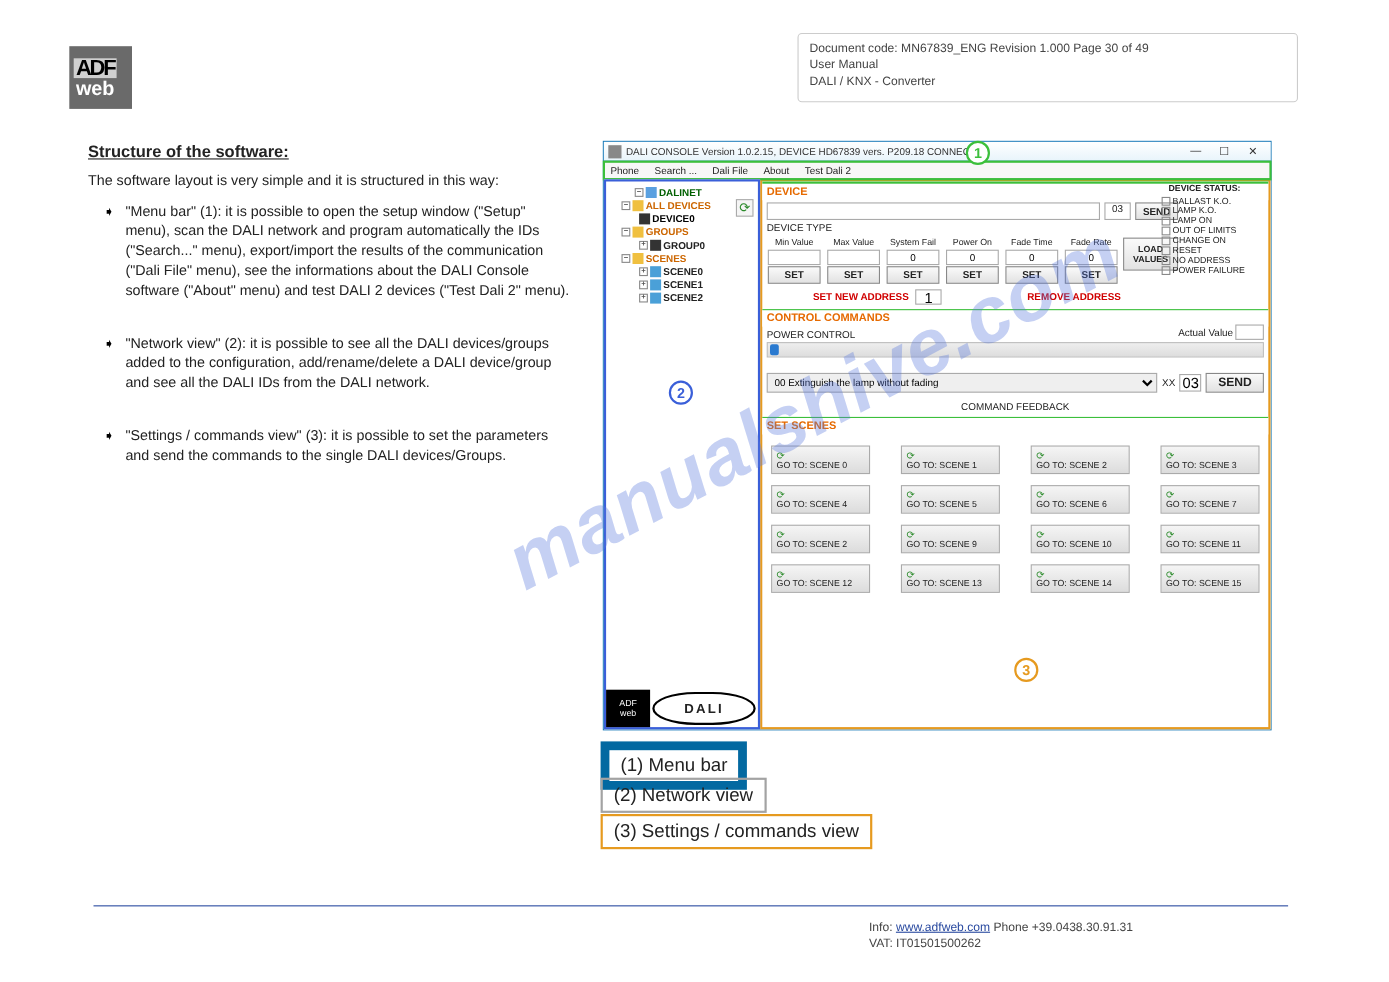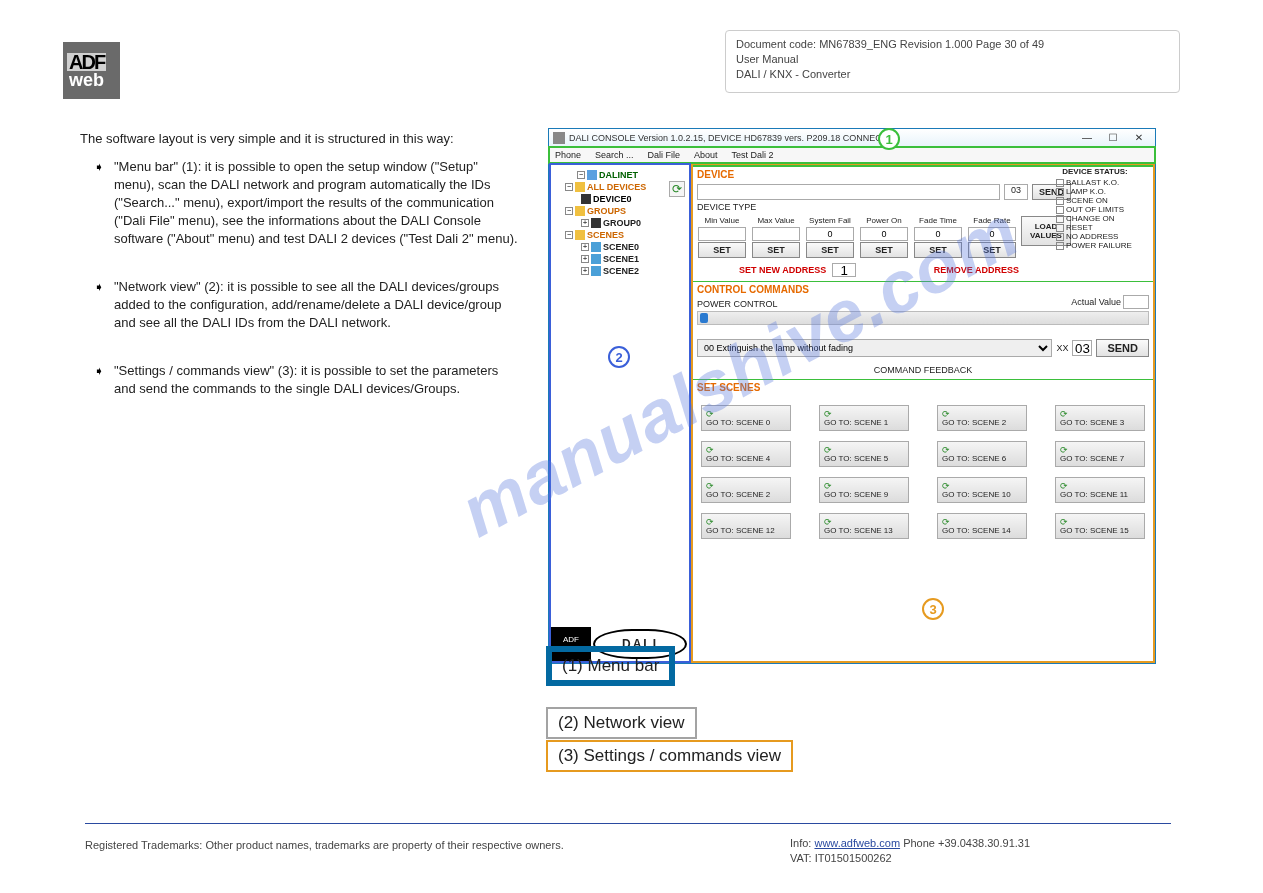--- a/index.html
+++ b/index.html
@@ -105,21 +105,21 @@
   .scene-btn .ref { color: #2a8a2a; font-size: 9px; line-height: 8px; }
   
   
   .callout { position: absolute; width: 22px; height: 22px; border-radius: 50%; display:flex;align-items:center;justify-content:center;font-size:13px;font-weight:bold;background:#fff; }
   .c1 { border: 2px solid #3bbf3b; top: 128px; left: 878px; color:#3bbf3b; }
   .c2 { border: 2px solid #3a5fd9; top: 346px; left: 608px; color:#3a5fd9; }
   .c3 { border: 2px solid #e69a1f; top: 598px; left: 922px; color:#e69a1f; }
   
   
   .legend { position: absolute; left: 546px; font-size: 17px; padding: 4px 10px; }
-  .legend1 { top: 646px; border: 6px solid #0369a1; }
+  .legend1 { top: 674px; border: 8px solid #0369a1; }
   .legend2 { top: 707px; border: 2px solid #a3a3a3; }
   .legend3 { top: 740px; border: 2px solid #e69a1f; }
   
   
   .watermark { position: absolute; top: 330px; left: 430px; font-size: 72px; color: rgba(90,120,220,0.35); transform: rotate(-28deg); font-weight: bold; pointer-events: none; letter-spacing: 1px; font-style: italic; z-index: 50; }
   
   
   .foot-rule { position: absolute; top: 823px; left: 85px; width: 1086px; height: 1px; background: #2a4aa0; }
   .foot-left { position: absolute; top: 838px; left: 85px; font-size: 11px; color: #444; line-height: 15px; }
   .foot-right { position: absolute; top: 836px; left: 790px; font-size: 11px; color: #444; line-height: 15px; }
@@ -132,20 +132,21 @@
   <span class="adf">ADF</span>
   <span class="web">web</span>
 </div>
 <div class="doc-meta">
   <div>Document code: MN67839_ENG  Revision 1.000  Page 30 of 49</div>
   <div>User Manual</div>
   <div>DALI / KNX - Converter</div>
 </div>
 
 <div class="left-col">
+  <div class="sec-title">Structure of the software:</div>
   <div class="sec-para">The software layout is very simple and it is structured in this way:</div>
   <ul class="sec-list">
     <li>"Menu bar" (1): it is possible to open the setup window ("Setup" menu), scan the DALI network and program automatically the IDs ("Search..." menu), export/import the results of the communication ("Dali File" menu), see the informations about the DALI Console software ("About" menu) and test DALI 2 devices ("Test Dali 2" menu).</li>
     <li>"Network view" (2): it is possible to see all the DALI devices/groups added to the configuration, add/rename/delete a DALI device/group and see all the DALI IDs from the DALI network.</li>
     <li>"Settings / commands view" (3): it is possible to set the parameters and send the commands to the single DALI devices/Groups.</li>
   </ul>
 </div>
 
 <div class="watermark">manualshive.com</div>
 
@@ -283,21 +284,21 @@
         <div class="item">
             <span class="cb"></span>
             <span>BALLAST K.O.</span>
           </div>
         <div class="item">
             <span class="cb"></span>
             <span>LAMP K.O.</span>
           </div>
         <div class="item">
             <span class="cb"></span>
-            <span>SCENE ON</span>
+            <span>LAMP ON</span>
           </div>
         <div class="item">
             <span class="cb"></span>
             <span>OUT OF LIMITS</span>
           </div>
         <div class="item">
             <span class="cb"></span>
             <span>CHANGE ON</span>
           </div>
         <div class="item">
@@ -411,20 +412,19 @@
 <div class="callout c1">1</div>
 <div class="callout c2">2</div>
 <div class="callout c3">3</div>
 
 <div class="legend legend1">(1) Menu bar</div>
 <div class="legend legend2">(2) Network view</div>
 <div class="legend legend3">(3) Settings / commands view</div>
 
 <div class="foot-rule"></div>
 <div class="foot-left">
-  <div>Registered Trademarks: Other product names, trademarks are property of their respective owners.</div>
 </div>
 <div class="foot-right">
   <span>Info:</span>
   <a>www.adfweb.com</a>
   <span>Phone +39.0438.30.91.31</span><br>
   <span>VAT: IT01501500262</span>
 </div>
 
 </body></html>

